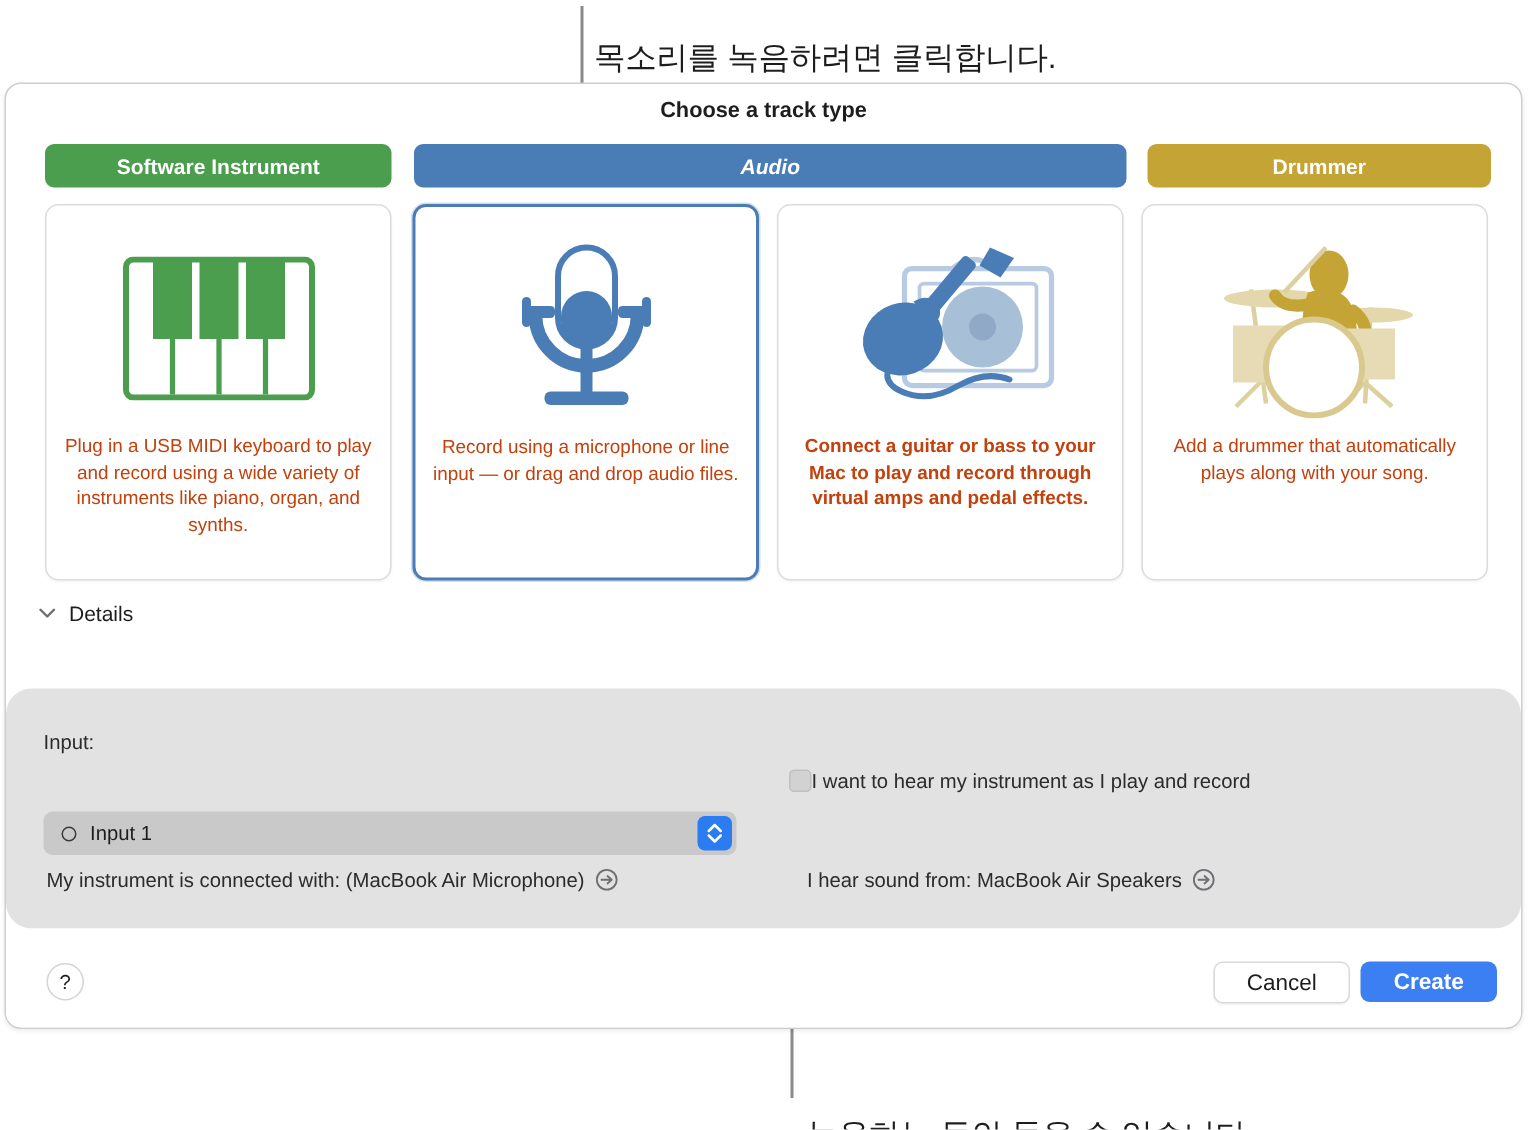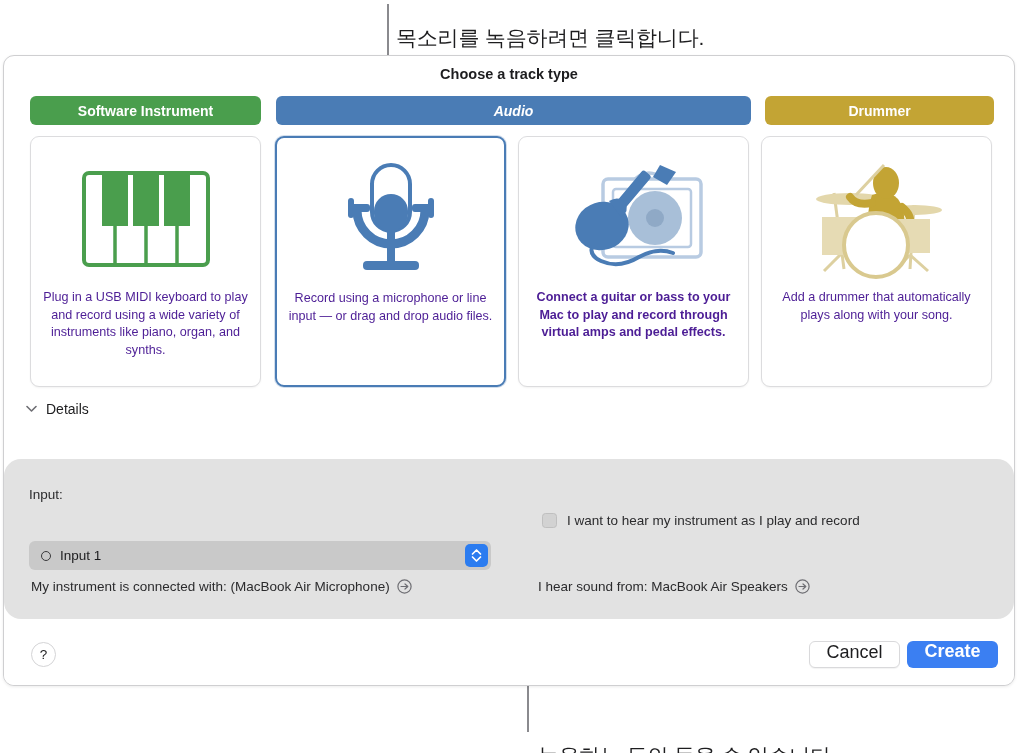--- a/index.html
+++ b/index.html
@@ -128,21 +128,21 @@
     justify-content: center;
   }
   .card-desc {
     position: absolute;
     left: 10px;
     right: 10px;
     top: 152px;
     text-align: center;
     font-size: 12.6px;
     line-height: 17.5px;
-    color: #4c1d95;
+    color: #c2410c;
   }
 
   
   #details-row {
     position: absolute;
     left: 22px;
     top: 345px;
     display: flex;
     align-items: center;
     gap: 9px;
@@ -212,25 +212,24 @@
     display: flex;
     flex-direction: column;
     align-items: center;
     justify-content: center;
     gap: 2px;
     cursor: pointer;
   }
 
   #monitor-checkbox-wrap {
     position: absolute;
-    left: 538px;
+    left: 522px;
     top: 54px;
     display: flex;
     align-items: center;
-    gap: 10px;
     cursor: pointer;
   }
   #monitor-checkbox {
     width: 15px;
     height: 15px;
     background: #d2d2d2;
     border: 1px solid #bfbfbf;
     border-radius: 3.5px;
     box-sizing: border-box;
     flex: none;
@@ -282,26 +281,27 @@
     justify-content: center;
     cursor: pointer;
     font-family: "Liberation Sans", "DejaVu Sans", sans-serif;
     padding: 0;
   }
   .footer-btn {
     position: absolute;
     top: 22px;
     height: 27px;
     border-radius: 6px;
-    font-size: 18px;
-    display: flex;
+    font-size: 15px;
+    display: flex;
+    align-items: center;
     justify-content: center;
     cursor: pointer;
     font-family: "Liberation Sans", "DejaVu Sans", sans-serif;
-    padding: 0;
+    padding: 13px;
   }
   #cancel-button {
     left: 805px;
     width: 91px;
     background: #ffffff;
     border: 1px solid #d9d9db;
     color: #1d1d1f;
     box-shadow: 0 1px 1px rgba(0,0,0,0.05);
   }
   #create-button {

